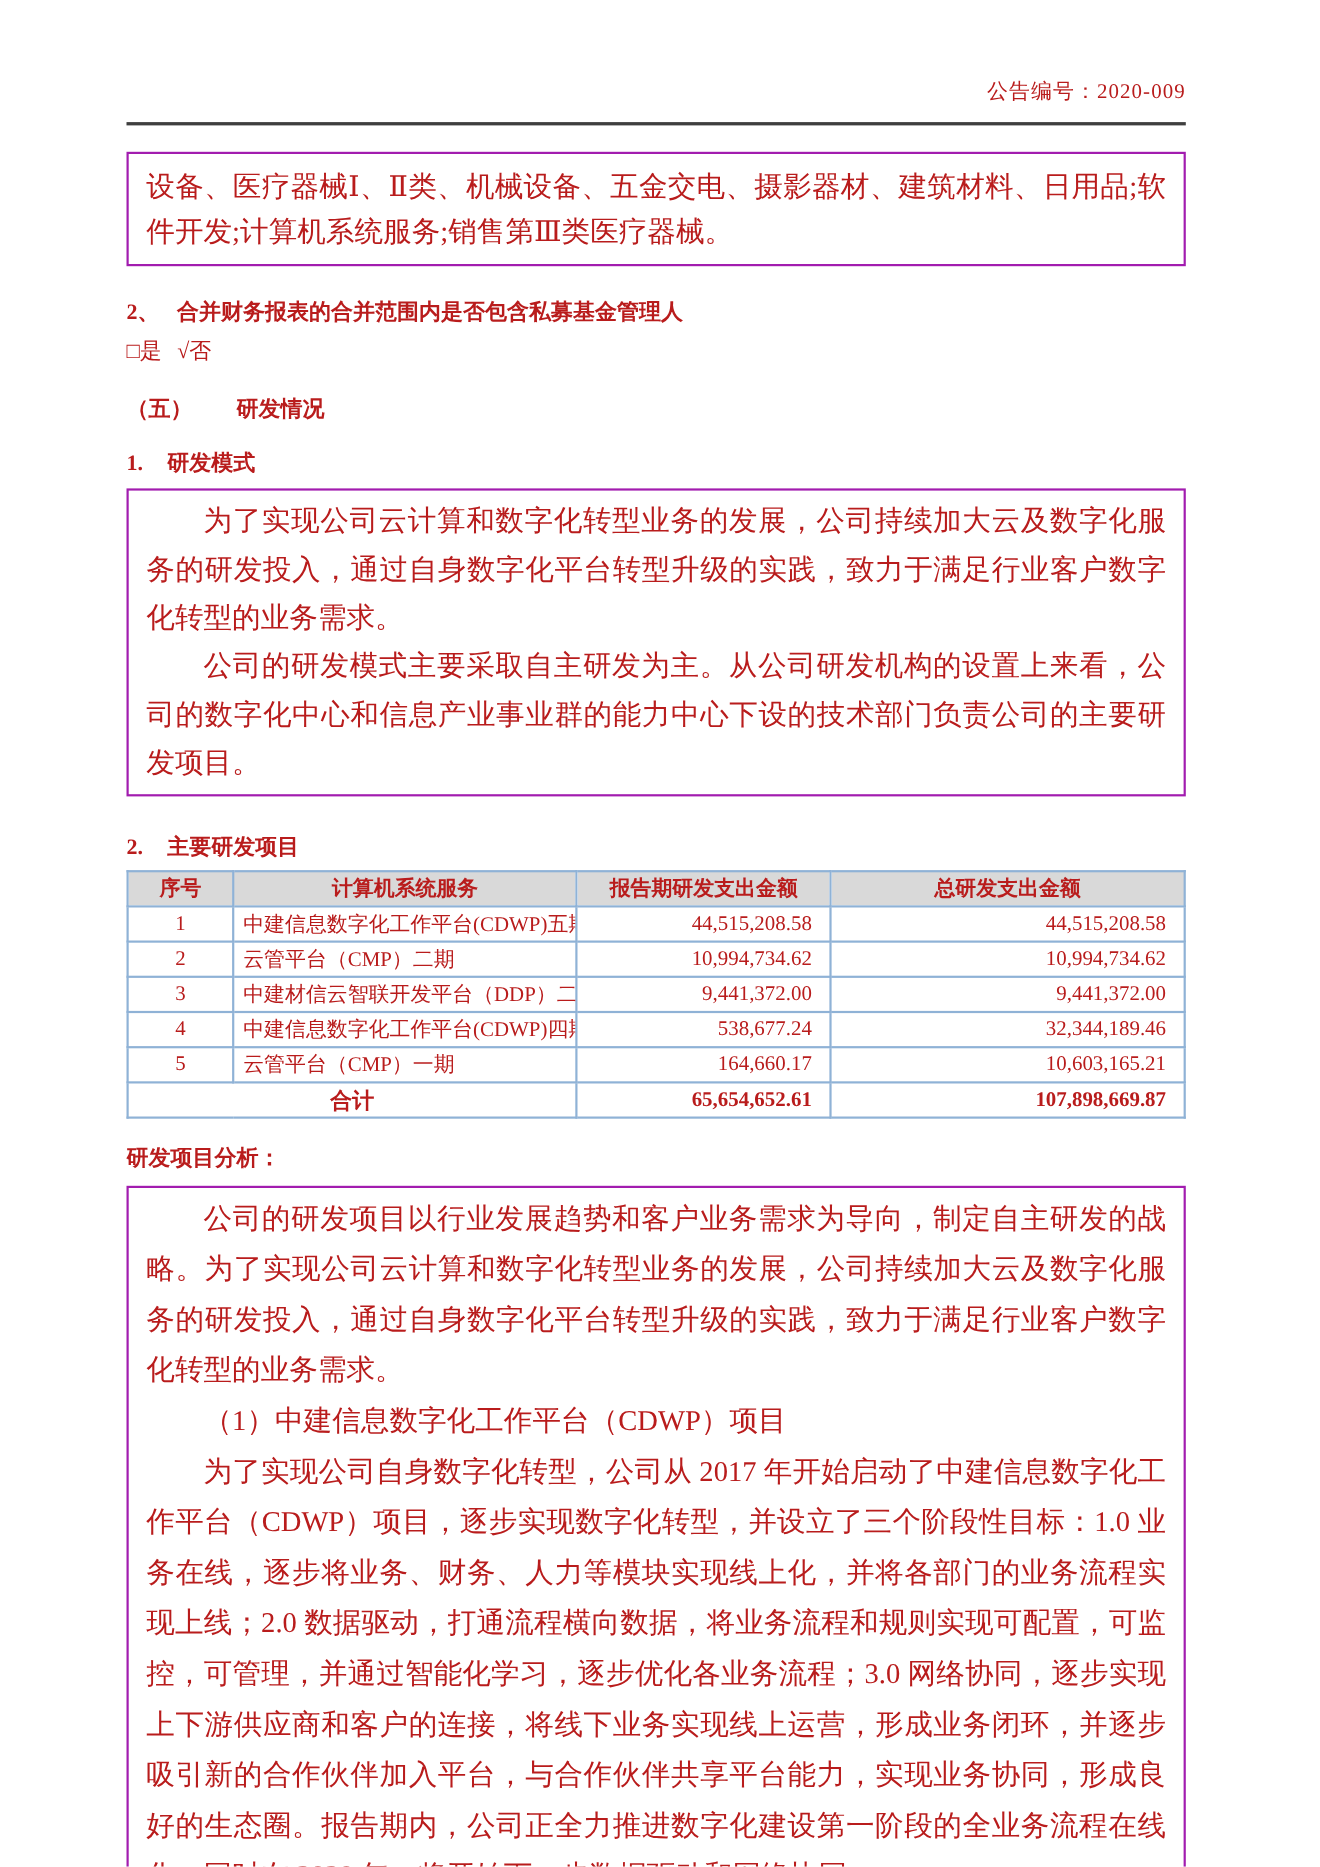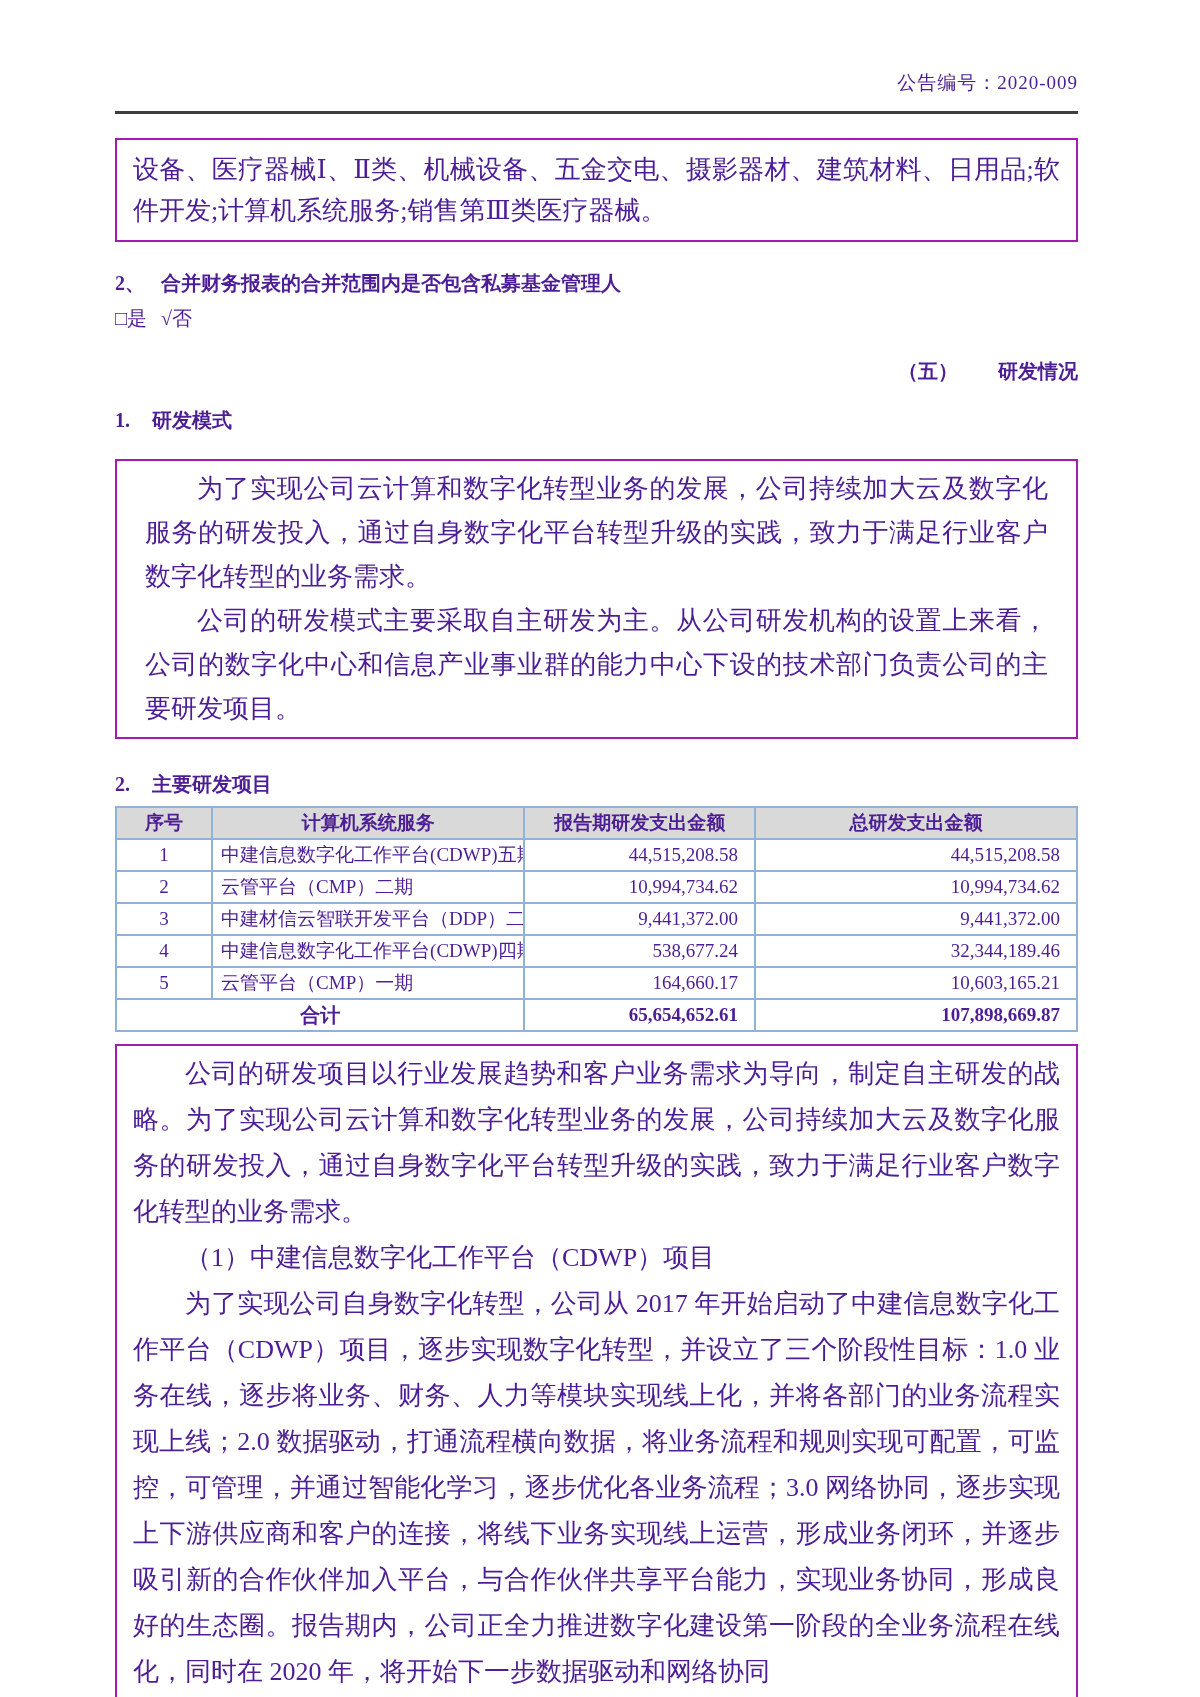--- a/index.html
+++ b/index.html
@@ -1,38 +1,38 @@
 <!DOCTYPE html>
 <html><head>
 <meta charset="utf-8">
 <style>
   html,body{margin:0;padding:0;background:#ffffff;}
   .page{
     width:1200px;height:1697px;background:#ffffff;position:relative;
-    font-family:"Liberation Serif","DejaVu Serif",serif;color:#4c1d95;
+    font-family:"Liberation Serif","DejaVu Serif",serif;color:#b91c1c;
     box-sizing:border-box;overflow:hidden;
   }
   .content{padding:70px 122px 0 115px;}
   .doc-header{text-align:right;font-size:19px;letter-spacing:1px;}
   .header-rule{height:3px;background:#3f3f3f;margin-top:15px;}
   .textbox{
     border:2px solid #a21caf;font-size:26px;text-align:justify;
     box-sizing:border-box;
   }
   .scope-box{margin-top:24px;padding:9px 16px;line-height:41px;}
   .h-bold{font-weight:bold;font-size:20px;}
   .q2-heading{margin-top:28px;}
   .q2-heading .num{margin-right:16px;}
   .options-line{margin-top:8px;font-size:20px;}
   .options-line .opt-no{margin-left:14px;}
-  .sec5-heading{margin-top:26px;text-align:right;}
+  .sec5-heading{margin-top:26px;}
   .sec5-heading .num{margin-right:40px;}
   .sub-heading .num{margin-right:22px;}
   .rdmode-heading{margin-top:22px;}
-  .rdmode-box{margin-top:25px;padding:6px 28px;line-height:44px;}
+  .rdmode-box{margin-top:10px;padding:6px 16px;line-height:44px;}
   .rdmode-box p,.analysis-box p{margin:0;text-indent:2em;}
   .projects-heading{margin-top:32px;}
   .projects-subtitle{margin-top:6px;font-weight:bold;font-size:20px;}
   table.rd-table{
     width:100%;border-collapse:collapse;margin-top:8px;font-size:19px;
     table-layout:fixed;
   }
   .rd-table th,.rd-table td{
     border:2px solid #8fb2d6;height:30px;padding:0;overflow:hidden;
   }
@@ -130,20 +130,21 @@
           <td class="c-amt">10,603,165.21</td>
         </tr>
         <tr class="total-row">
           <td class="c-label" colspan="2">合计</td>
           <td class="c-amt">65,654,652.61</td>
           <td class="c-amt">107,898,669.87</td>
         </tr>
       </tbody>
     </table>
 
+    <div class="h-bold analysis-title">研发项目分析：</div>
     <div class="textbox analysis-box">
       <p>公司的研发项目以行业发展趋势和客户业务需求为导向，制定自主研发的战略。为了实现公司云计算和数字化转型业务的发展，公司持续加大云及数字化服务的研发投入，通过自身数字化平台转型升级的实践，致力于满足行业客户数字化转型的业务需求。</p>
       <p>（1）中建信息数字化工作平台（CDWP）项目</p>
       <p>为了实现公司自身数字化转型，公司从 2017 年开始启动了中建信息数字化工作平台（CDWP）项目，逐步实现数字化转型，并设立了三个阶段性目标：1.0 业务在线，逐步将业务、财务、人力等模块实现线上化，并将各部门的业务流程实现上线；2.0 数据驱动，打通流程横向数据，将业务流程和规则实现可配置，可监控，可管理，并通过智能化学习，逐步优化各业务流程；3.0 网络协同，逐步实现上下游供应商和客户的连接，将线下业务实现线上运营，形成业务闭环，并逐步吸引新的合作伙伴加入平台，与合作伙伴共享平台能力，实现业务协同，形成良好的生态圈。报告期内，公司正全力推进数字化建设第一阶段的全业务流程在线化，同时在 2020 年，将开始下一步数据驱动和网络协同</p>
     </div>
 
     <div class="page-number">27</div>
 
   </div>
 </div>

